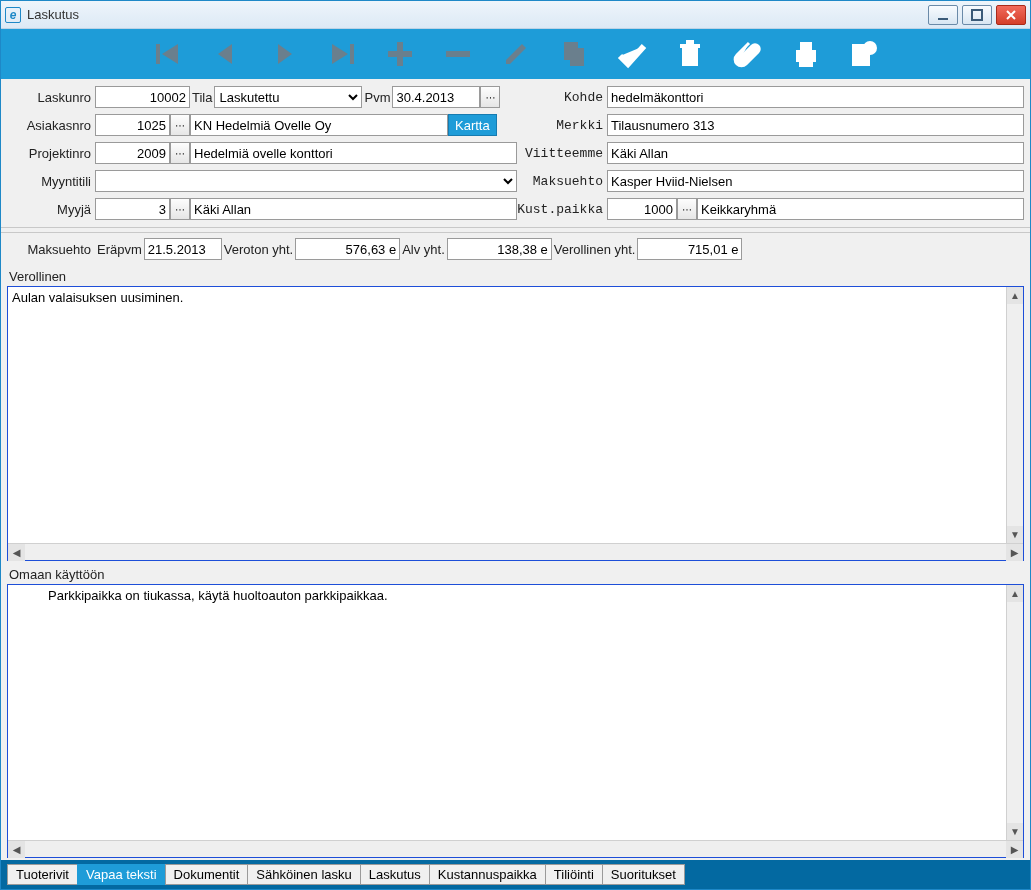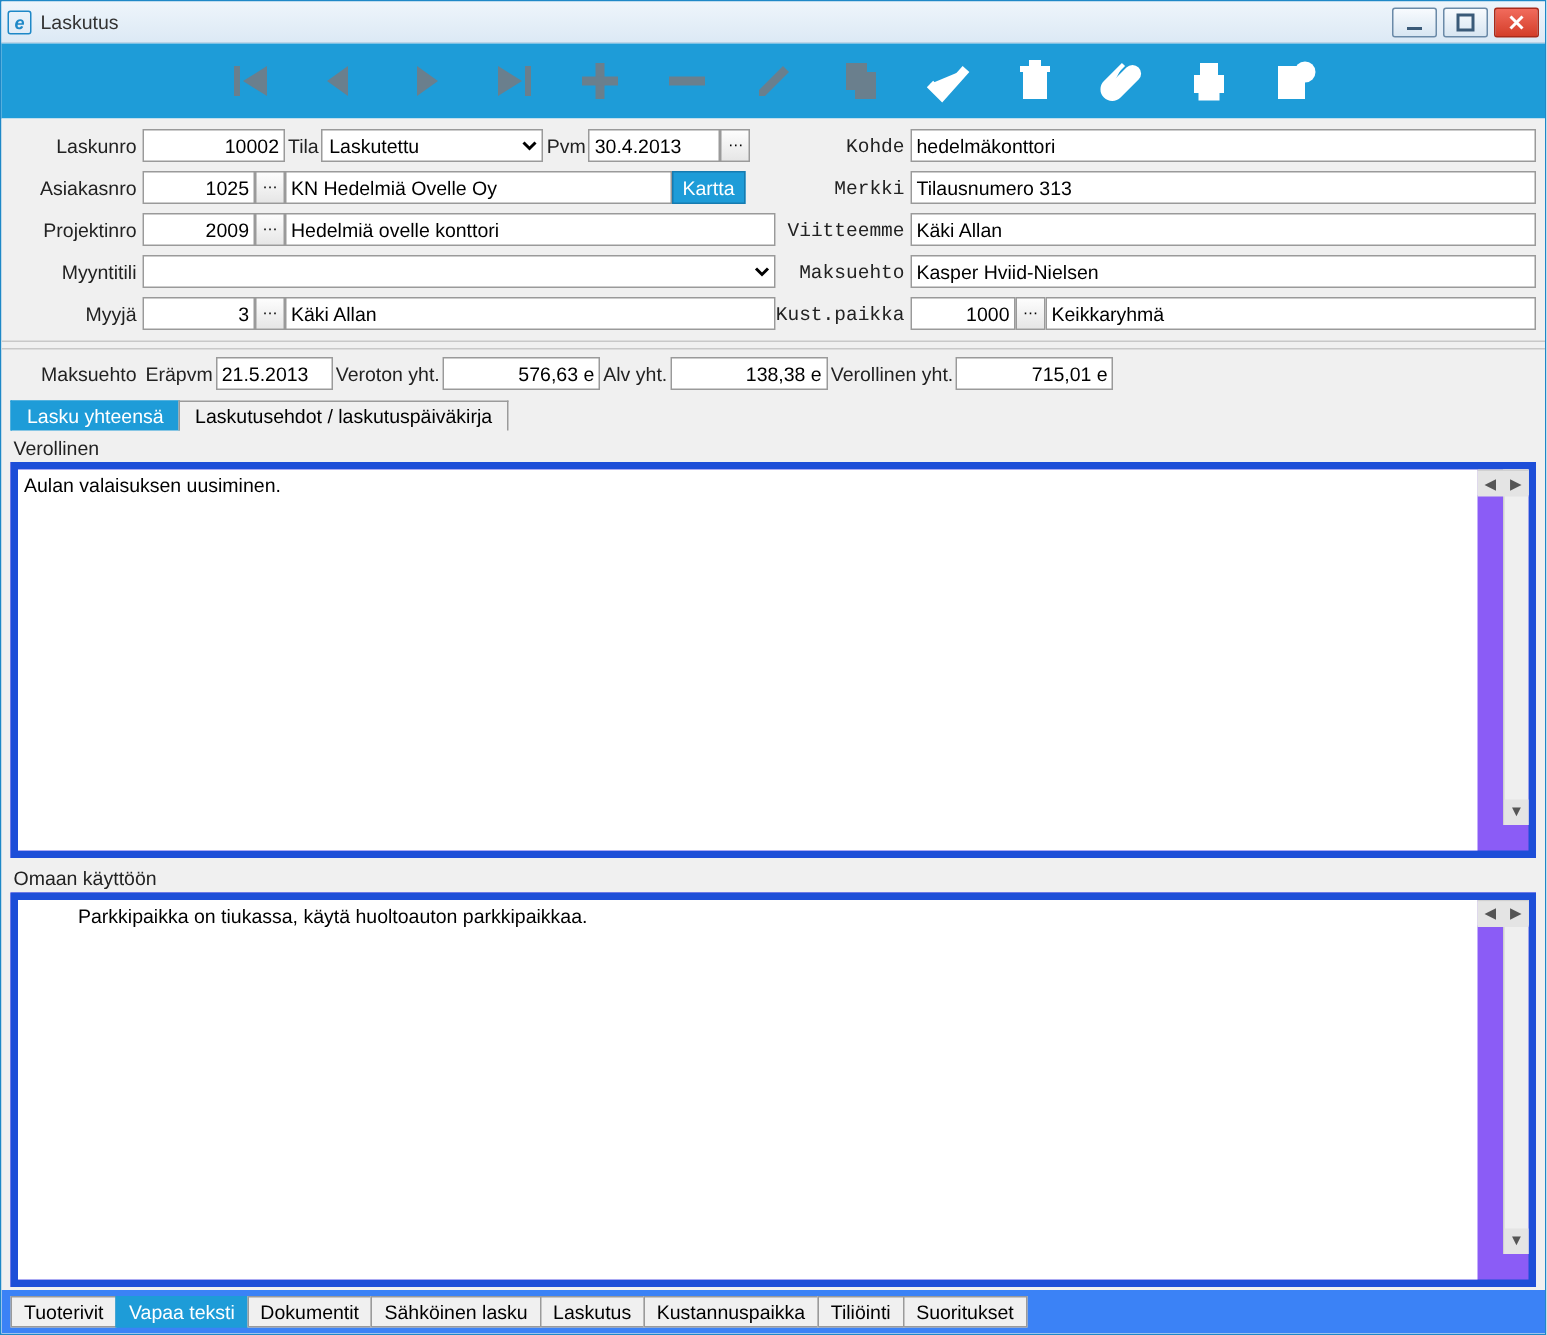--- a/index.html
+++ b/index.html
@@ -147,24 +147,25 @@
     padding: 2px 6px;
     flex: 1;
     min-height: 0;
   }
   .section-label {
     padding: 2px 2px 2px 2px;
     color: #222;
   }
   .textbox-wrap {
     flex: 1;
-    border: 5px solid #1d4ed8;
-    background: #8b5cf6;
+    border: 1px solid #1d4ed8;
+    background: #fdba74;
     position: relative;
     display: flex;
+    flex-direction: column;
     min-height: 0;
   }
   .textbox {
     flex: 1;
     border: none;
     resize: none;
     font-family: inherit;
     font-size: 13px;
     padding: 3px 4px;
     overflow: auto;
@@ -190,21 +191,21 @@
   }
   .v-scroll .arrow {
     height:17px; background:#e4e4e4;
     display:flex; align-items:center; justify-content:center;
     font-size:10px; color:#555;
   }
   .v-scroll .track { flex:1; }
   .bottom-tabs {
     display: flex;
     padding: 4px 6px 4px 6px;
-    background: #3b82f6;
+    background: #0369a1;
   }
   .btab {
     border: 1px solid #9a9a9a;
     padding: 2px 8px;
     background: #f0f0f0;
     font-size: 13px;
     cursor: pointer;
     margin-right: -1px;
   }
   .btab.active {
@@ -403,24 +404,20 @@
         <input type="text" style="width: 78px;" value="21.5.2013">
         <span class="lbl wsmall">Veroton yht.</span>
         <input type="text" class="num" style="width: 105px;" value="576,63 e">
         <span class="lbl wsmall">Alv yht.</span>
         <input type="text" class="num" style="width: 105px;" value="138,38 e">
         <span class="lbl wsmall">Verollinen yht.</span>
         <input type="text" class="num" style="width: 105px;" value="715,01 e">
       </div>
     </div>
 
-    <div class="subtabs">
-      <div class="subtab active">Lasku yhteensä</div>
-      <div class="subtab">Laskutusehdot / laskutuspäiväkirja</div>
-    </div>
 
     <div class="text-section" style="flex:1">
       <div class="section-label">Verollinen</div>
       <div class="textbox-wrap">
         <textarea class="textbox" style="padding-right: 18px;">Aulan valaisuksen uusiminen.</textarea>
         <div class="v-scroll">
           <div class="arrow">▲</div>
           <div class="track"></div>
           <div class="arrow">▼</div>
         </div>

